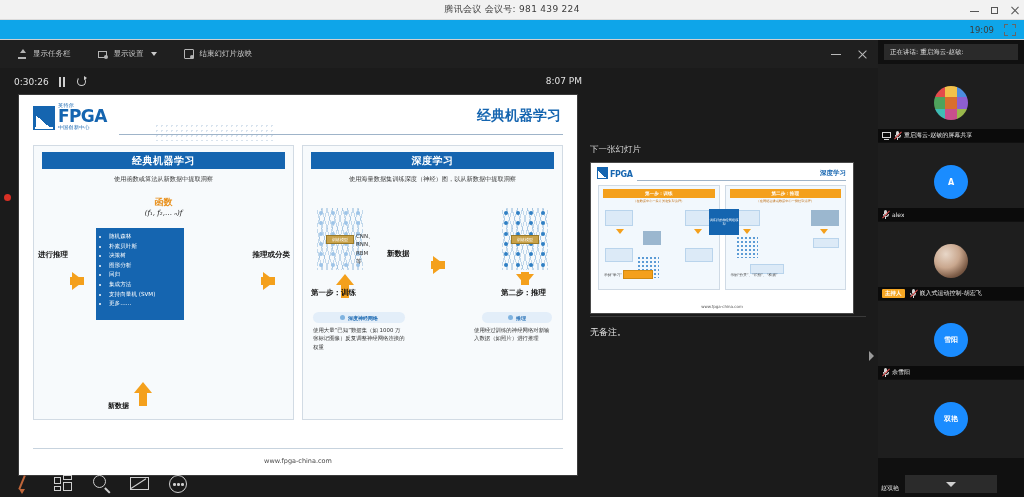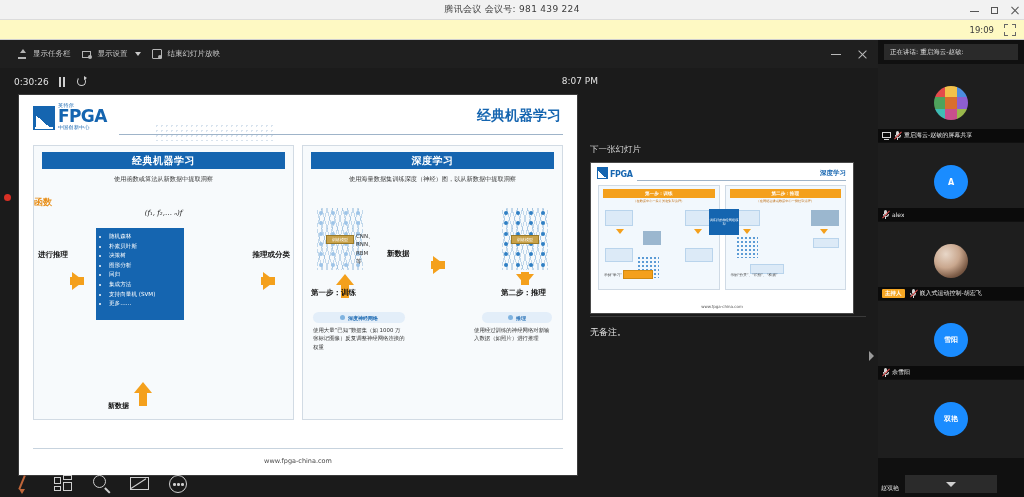--- a/index.html
+++ b/index.html
@@ -26,40 +26,40 @@
   .win-btn .ln { position: absolute; background: #555; }
   .min .ln { left: 1px; top: 6px; width: 9px; height: 1px; }
   .max .bx { position: absolute; left: 2px; top: 2px; width: 7px; height: 7px; border: 1px solid #555; }
   .cls .l1, .cls .l2 { left: 1px; top: 5px; width: 10px; height: 1px; }
   .cls .l1 { transform: rotate(45deg); }
   .cls .l2 { transform: rotate(-45deg); }
 
   
   .subbar {
     position: absolute; left: 0; top: 20px; width: 1024px; height: 20px;
-    background: #fef9c3; border-bottom: 1px solid #cfcfcf;
+    background: #0ea5e9; border-bottom: 1px solid #cfcfcf;
     display: flex; align-items: center;
   }
   .subbar .leftpad { width: 10px; }
   .subbar .clock {
     position: absolute; right: 30px; font-size: 8.5px; color: #3c3c3c;
   }
   .subbar .expand {
     position: absolute; right: 8px; width: 12px; height: 12px;
   }
   .subbar .expand span { position: absolute; width: 4px; height: 4px; border: 1px solid #666; }
   .subbar .expand .a { left: 0; top: 0; border-right: none; border-bottom: none; }
   .subbar .expand .b { right: 0; top: 0; border-left: none; border-bottom: none; }
   .subbar .expand .c { left: 0; bottom: 0; border-right: none; border-top: none; }
   .subbar .expand .d { right: 0; bottom: 0; border-left: none; border-top: none; }
 
   
   .presenter-toolbar {
     position: absolute; left: 0; top: 40px; width: 878px; height: 28px;
-    background: #1f1f1f; display: flex; align-items: center; padding-left: 16px; gap: 10px;
+    background: #1f1f1f; display: flex; align-items: center; padding-left: 16px; gap: 26px;
   }
   .ptb-item { display: flex; align-items: center; gap: 5px; cursor: default; }
   .ptb-item .lbl { font-size: 7.5px; color: #c9c9c9; white-space: nowrap; }
   .ptb-ico { width: 12px; height: 12px; position: relative; }
   .ico-box { position: absolute; inset: 1px; border: 1px solid #b4b4b4; border-radius: 1px; }
   .ico-box2 { position: absolute; left: 1px; top: 3px; width: 9px; height: 7px; border: 1px solid #b4b4b4; }
   .ico-bar { position: absolute; left: 2px; bottom: 1px; width: 8px; height: 2px; background: #b4b4b4; }
   .ico-up { position: absolute; left: 4px; top: 1px; width: 0; height: 0;
             border-left: 3px solid transparent; border-right: 3px solid transparent; border-bottom: 4px solid #b4b4b4; }
   .ico-dot { position: absolute; right: 1px; bottom: 1px; width: 4px; height: 4px; background: #b4b4b4; border-radius: 50%; }
@@ -88,21 +88,21 @@
   .reset-ico { width: 11px; height: 11px; position: relative; }
   .reset-ico .ring {
     position: absolute; inset: 1px; border: 1px solid #cfcfcf; border-radius: 50%;
     border-top-color: transparent;
   }
   .reset-ico .arw {
     position: absolute; right: 0px; top: 0px; width: 0; height: 0;
     border-left: 3px solid #cfcfcf; border-top: 2px solid transparent; border-bottom: 2px solid transparent;
   }
   .clock-right {
-    position: absolute; right: 280px; top: 8px; font-size: 9px; color: #e2e2e2;
+    position: absolute; right: 296px; top: 8px; font-size: 9px; color: #e2e2e2;
   }
 
   
   .slide-wrap {
     position: absolute; left: 18px; top: 26px; width: 560px; height: 382px;
     background: #ffffff; border: 1px solid #3a3a3a;
   }
   .rec-dot {
     position: absolute; left: 4px; top: 126px; width: 7px; height: 7px;
     background: #d93025; border-radius: 50%;
@@ -142,21 +142,21 @@
   .panel { flex: 1; border: 1px solid #d2dbe4; background: #f7fafc; position: relative; }
   .panel-hd {
     position: absolute; left: 8px; right: 8px; top: 6px; height: 17px; background: #1565b0;
     display: flex; align-items: center; justify-content: center;
   }
   .panel-hd span { color: #fff; font-size: 10px; font-weight: bold; letter-spacing: .5px; }
   .panel-sub {
     position: absolute; left: 10px; right: 10px; top: 28px; font-size: 6.2px; color: #333;
     text-align: center; line-height: 1.5;
   }
-  .fn-word { position: absolute; left: 0; right: 0; top: 50px; 
+  .fn-word { position: absolute; left: 0; right: 0; top: 50px; text-align: center;
              font-size: 9px; font-weight: bold; color: #e8901c; }
   .fn-formula { position: absolute; left: 0; right: 0; top: 63px; text-align: center;
                 font-size: 7px; color: #222; font-family: "DejaVu Serif", serif; font-style: italic; }
 
   .algo-box {
     position: absolute; left: 62px; top: 82px; width: 88px; height: 92px; background: #1565b0;
     padding: 4px 2px 0 8px;
   }
   .algo-box li { color: #fff; font-size: 5.6px; line-height: 1.72; list-style: disc; margin-left: 5px; }
   .lbl-train {

